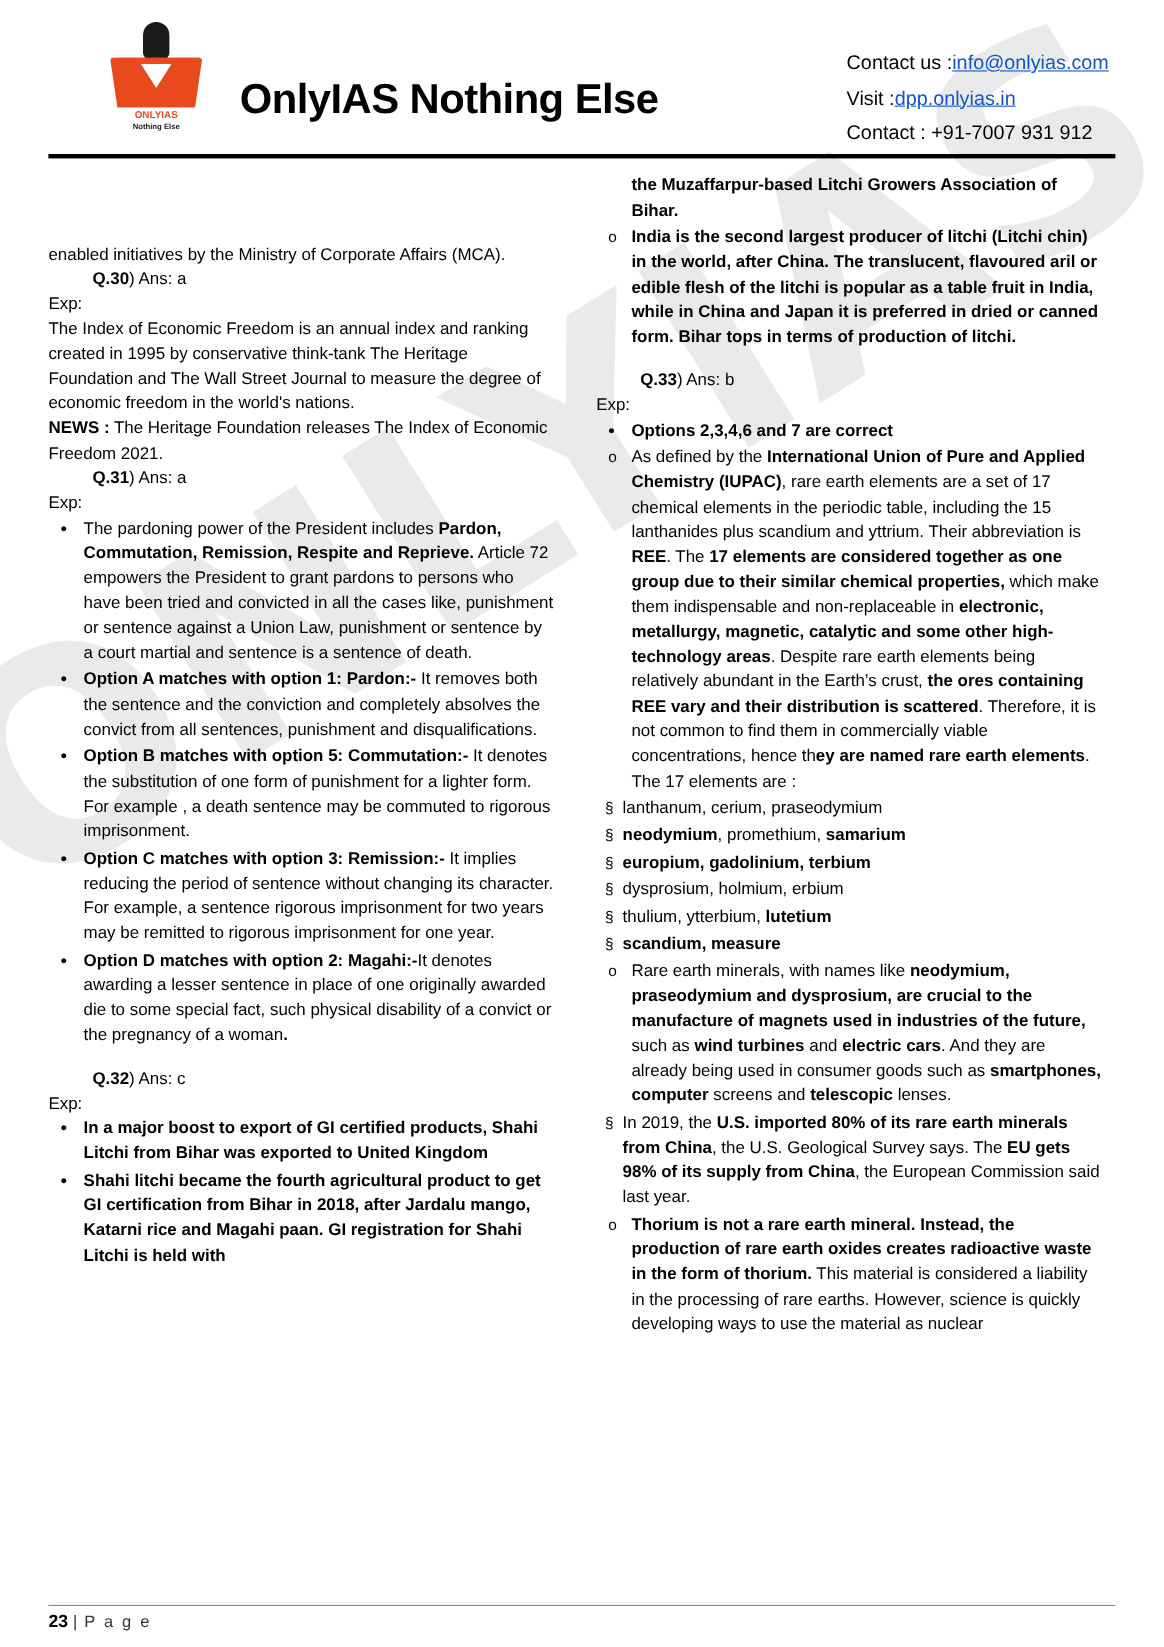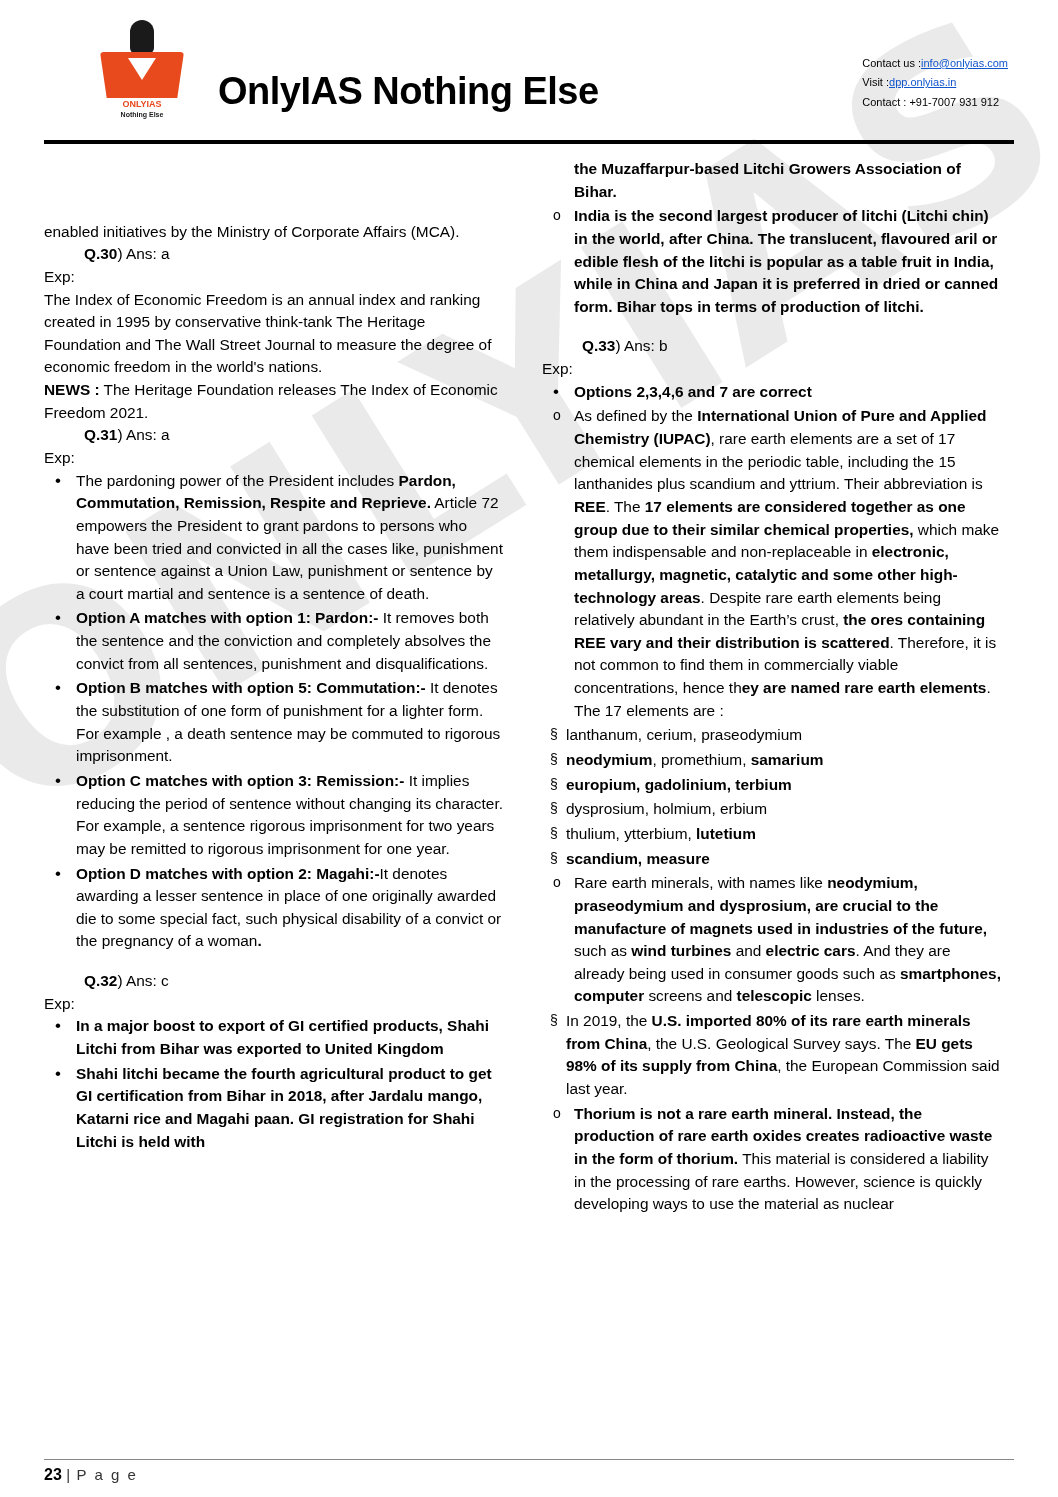--- a/index.html
+++ b/index.html
@@ -95,23 +95,23 @@
     font-weight: bold;
     font-size: 38px;
     letter-spacing: -0.5px;
     margin-left: 28px;
     margin-top: 52px;
     white-space: nowrap;
   }
   .contact-block {
     position: absolute;
     right: 6px;
-    top: 36px;
+    top: 24px;
     text-align: left;
-    font-size: 11px;
+    font-size: 18px;
     line-height: 1.75;
     color: #000;
   }
   .contact-block a {
     color: #1155cc;
     text-decoration: underline;
   }
 
   .rule {
     border-top: 4px solid #000;

